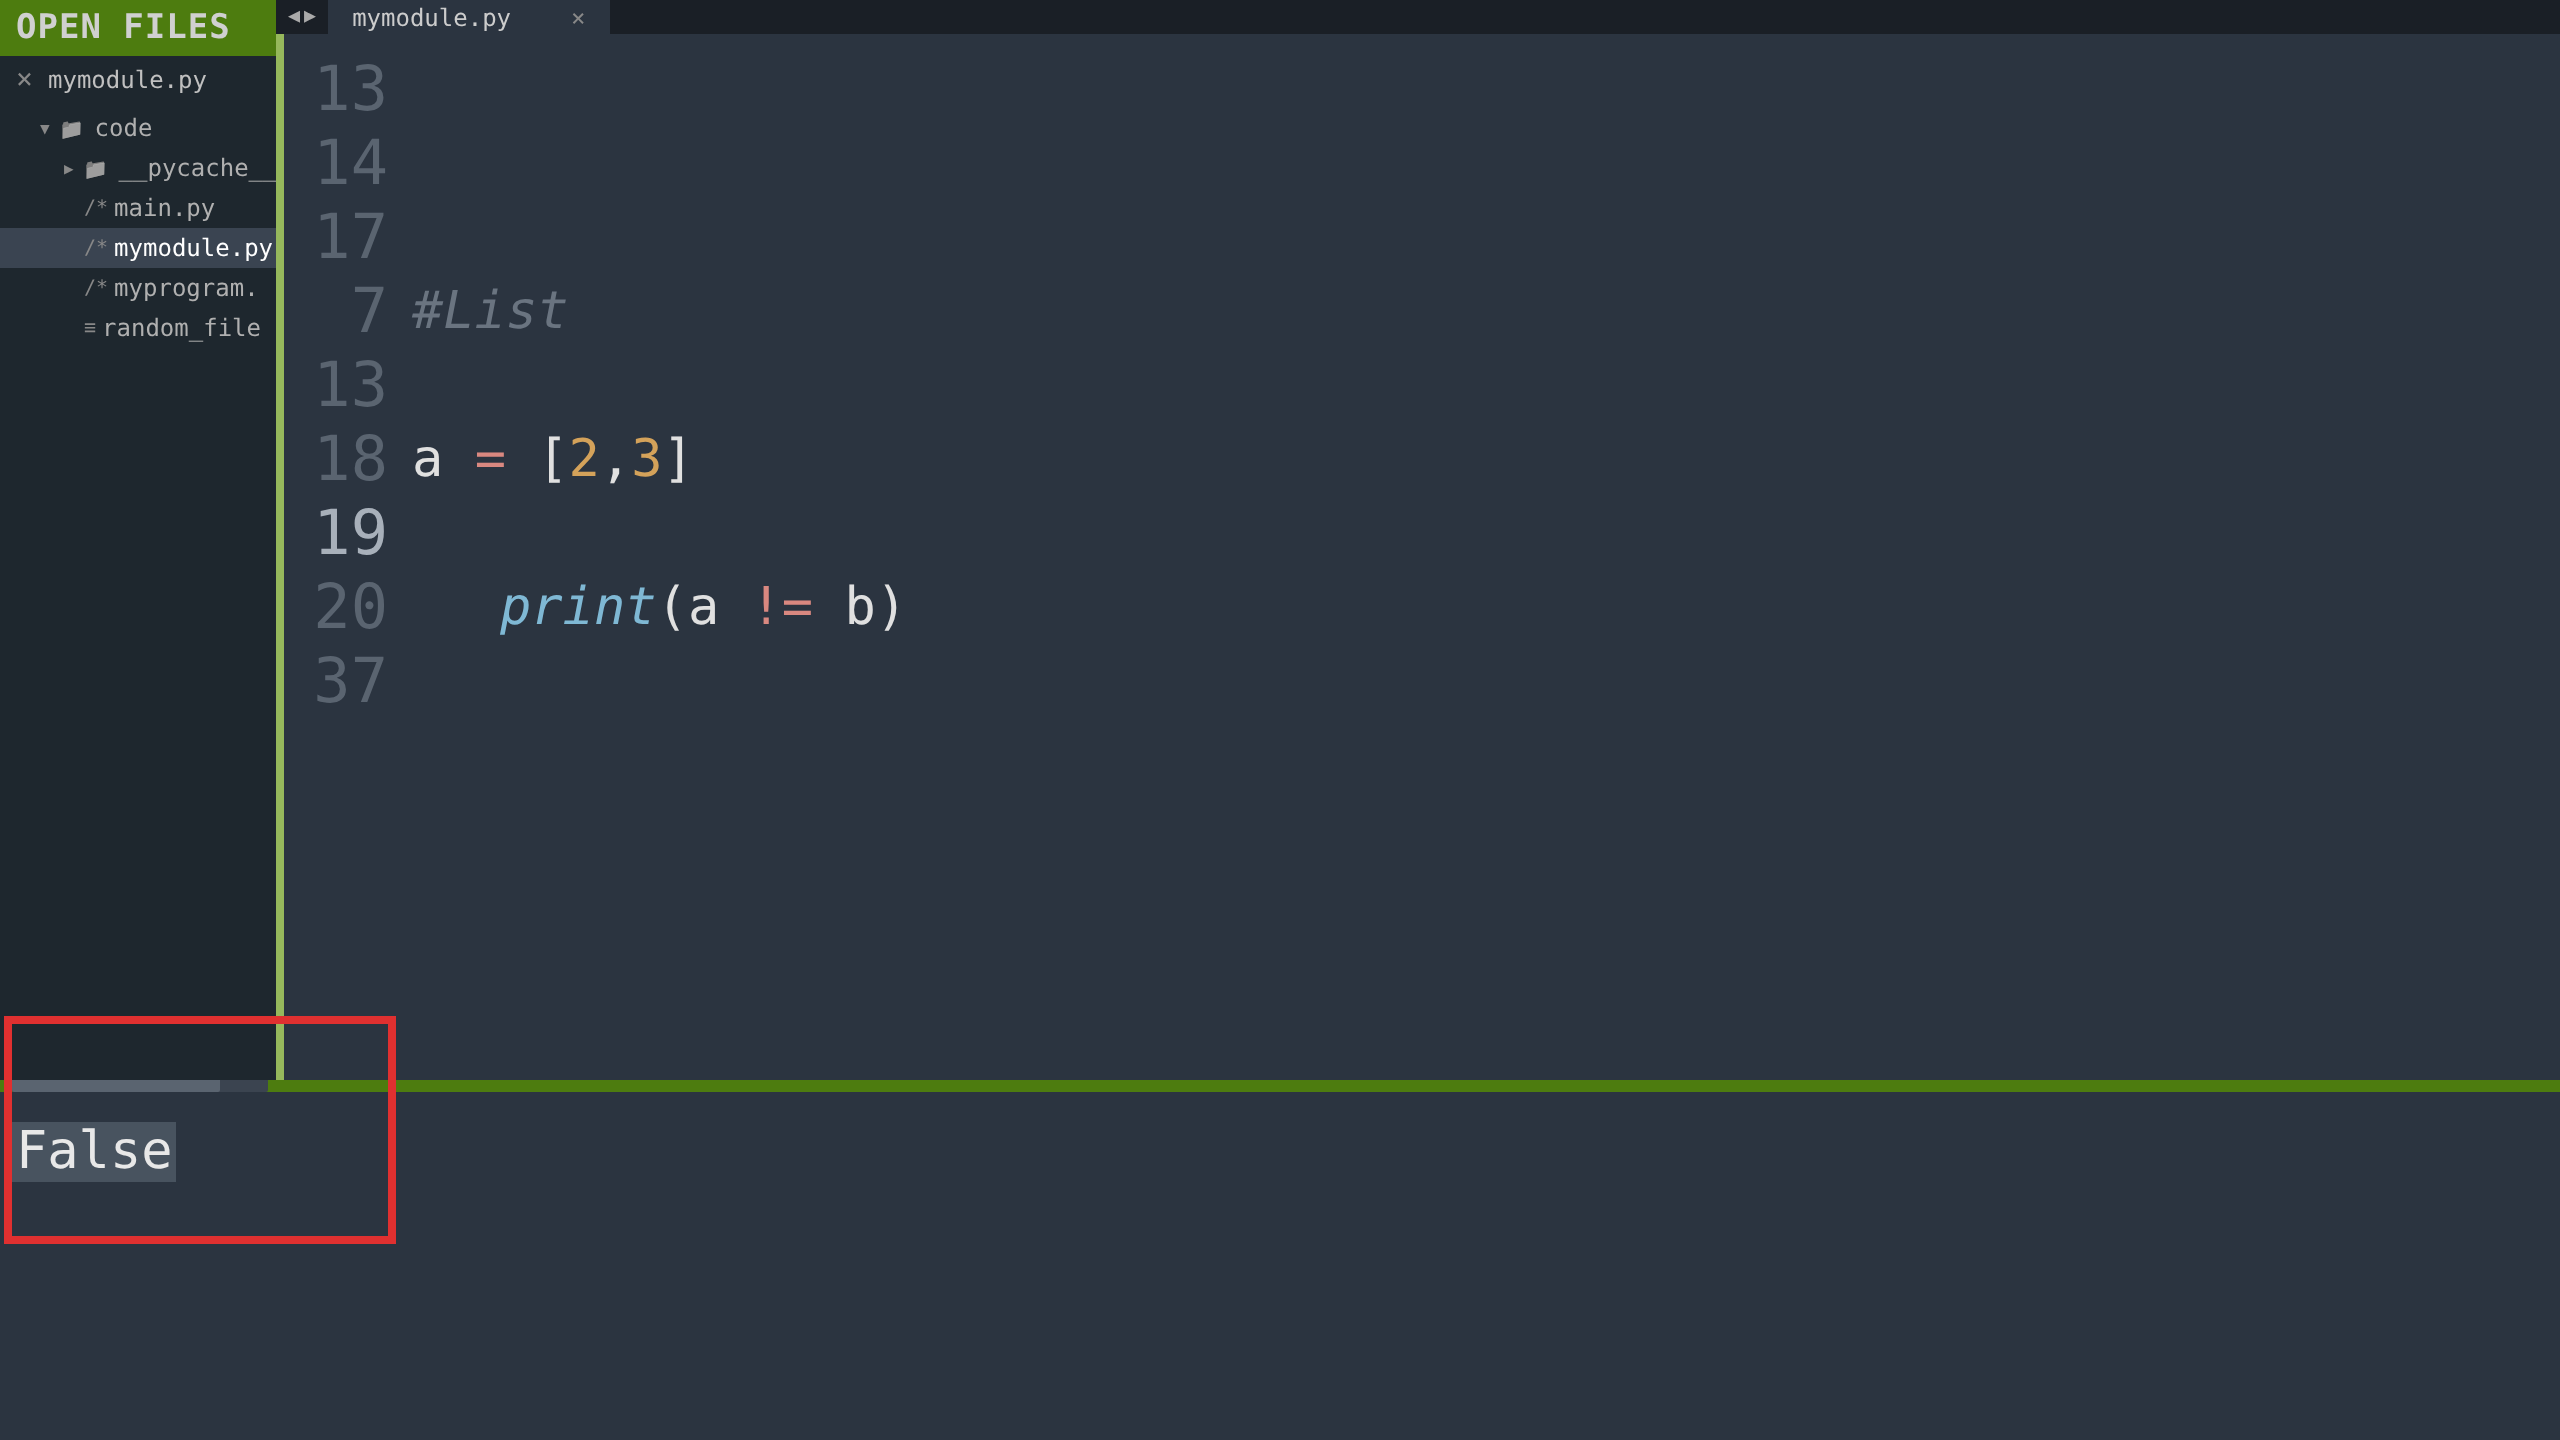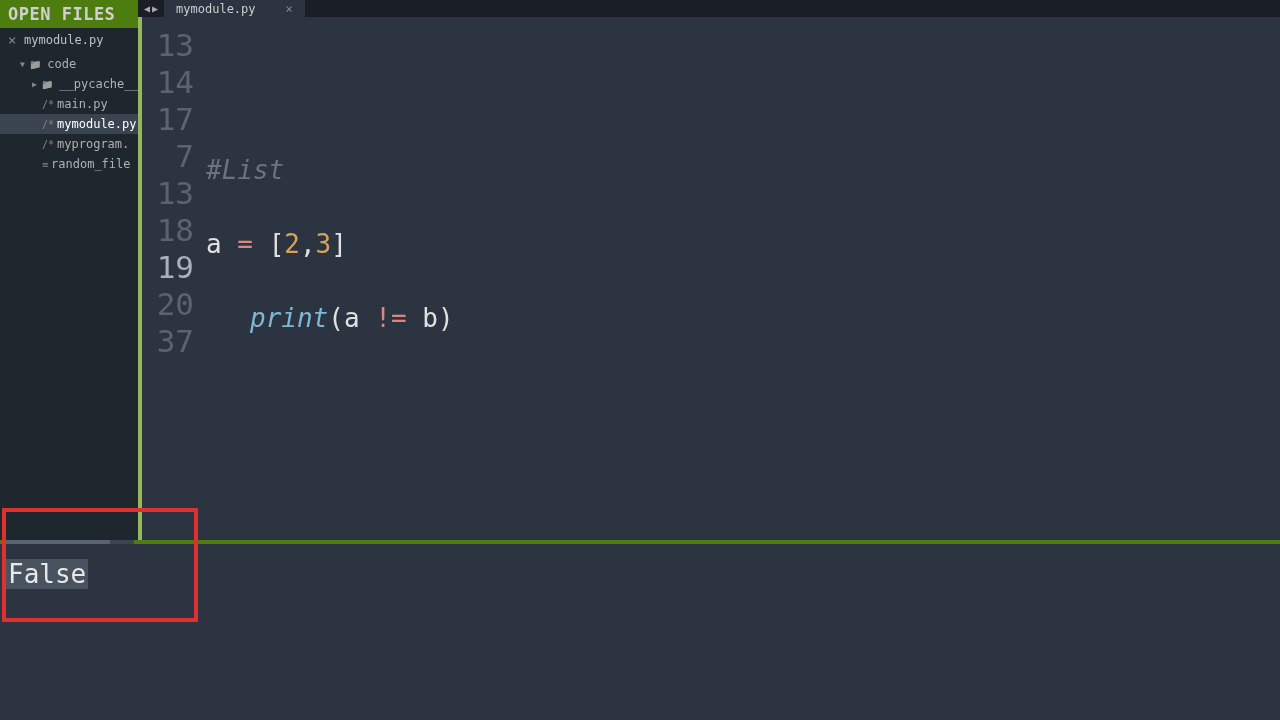--- a/index.html
+++ b/index.html
@@ -124,41 +124,41 @@
       padding-top: 10px;
       text-align: right;
       padding-right: 12px;
       color: #5a6470;
       font-size: 31px;
       line-height: 37px;
     }
     .gutter .ln.highlight { color: #a8b0ba; }
     .code {
       flex: 1;
-      padding-top: 24px;
+      padding-top: 10px;
       font-size: 26px;
       line-height: 37px;
       color: #e0e0e0;
     }
     .code-line { height: 37px; white-space: pre; }
     .cm { color: #6a7480; font-style: italic; }
     .op { color: #d98880; }
     .num { color: #d4a25a; }
     .punc { color: #e0e0e0; }
     .fn { color: #7fb8d4; font-style: italic; margin-left: 44px; }
     .var { color: #e0e0e0; }
 
     .output-panel {
       position: absolute;
       left: 0;
       right: 0;
       bottom: 0;
       height: 180px;
       background: #2b3440;
-      border-top: 4px solid #4d7c0f;
+      border-top: 6px solid #4d7c0f;
     }
     .scrollbar-track {
       position: absolute;
       top: -10px;
       left: 6px;
       width: 128px;
       height: 10px;
       background: #3b4450;
       border-radius: 1px;
     }

